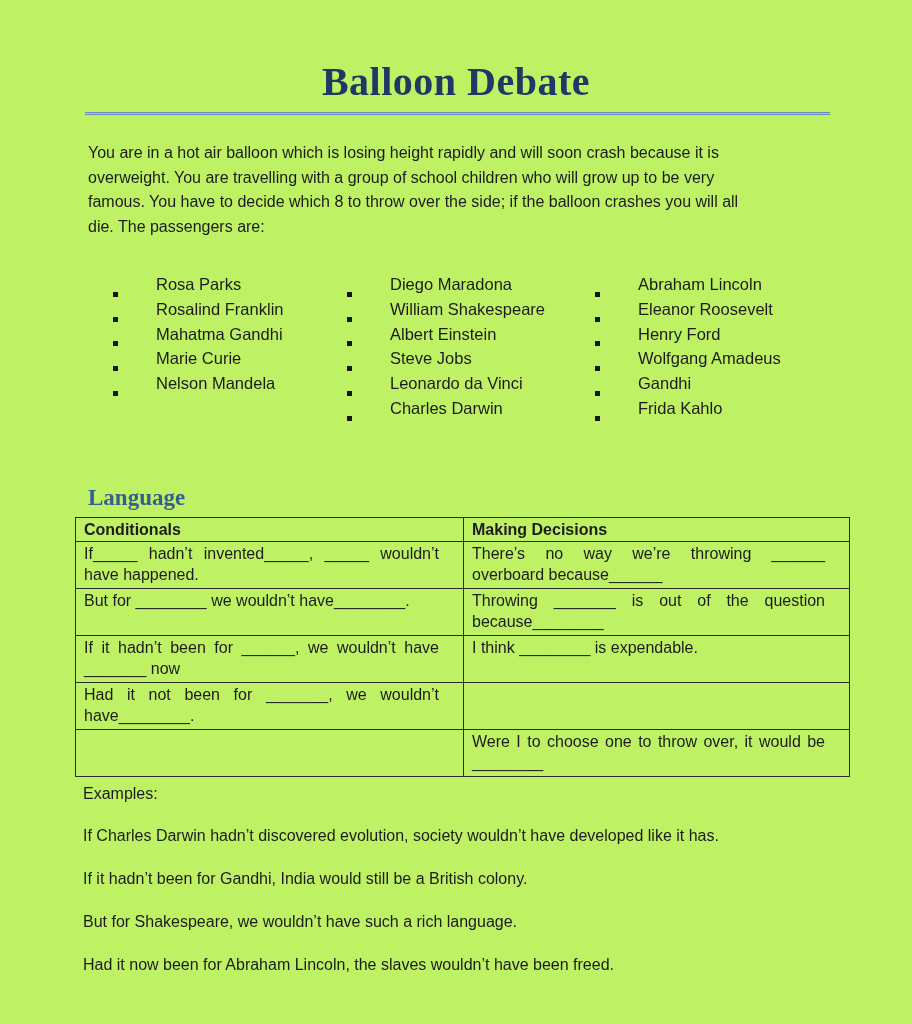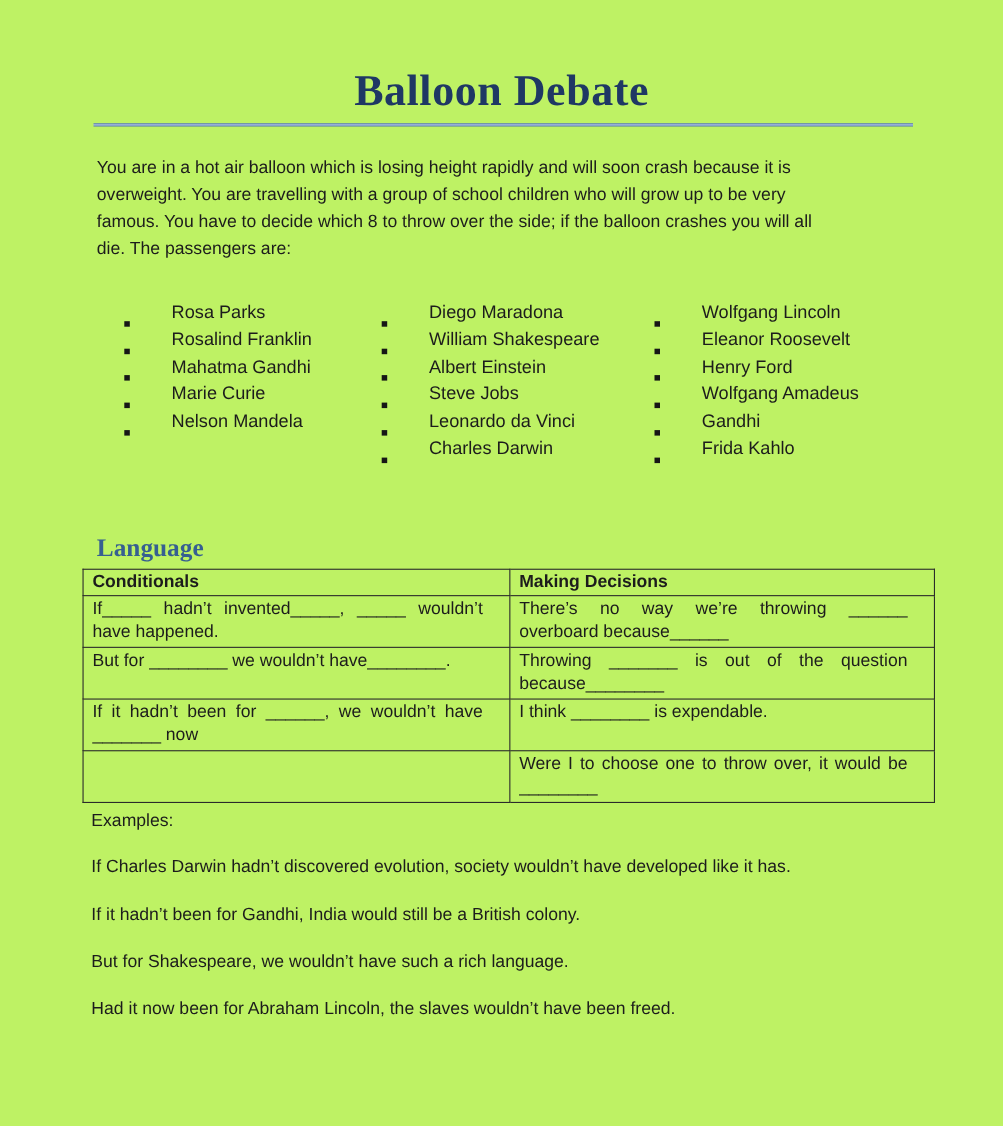--- a/index.html
+++ b/index.html
@@ -108,21 +108,21 @@
           <span class="nm">Leonardo da Vinci</span>
         </li>
         <li>
           <span class="blt"></span>
           <span class="nm">Charles Darwin</span>
         </li>
       </ul>
     <ul class="plist c3" id="plist3">
         <li>
           <span class="blt"></span>
-          <span class="nm">Wolfgang Lincoln</span>
+          <span class="nm">Abraham Lincoln</span>
         </li>
         <li>
           <span class="blt"></span>
           <span class="nm">Eleanor Roosevelt</span>
         </li>
         <li>
           <span class="blt"></span>
           <span class="nm">Henry Ford</span>
         </li>
         <li>
@@ -176,20 +176,27 @@
         <tr>
           <td>
             <div class="ln jl">If it hadn’t been for ______, we wouldn’t have</div>
             <div class="ln">_______ now</div>
           </td>
           <td>
             <div class="ln">I think ________ is expendable.</div>
           </td>
         </tr>
         <tr>
+          <td>
+            <div class="ln jl">Had it not been for _______, we wouldn’t</div>
+            <div class="ln">have________.</div>
+          </td>
+          <td></td>
+        </tr>
+        <tr>
           <td></td>
           <td>
             <div class="ln jl">Were I to choose one to throw over, it would be</div>
             <div class="ln">________</div>
           </td>
         </tr>
       </tbody>
   </table>
 
   <div class="examples">

